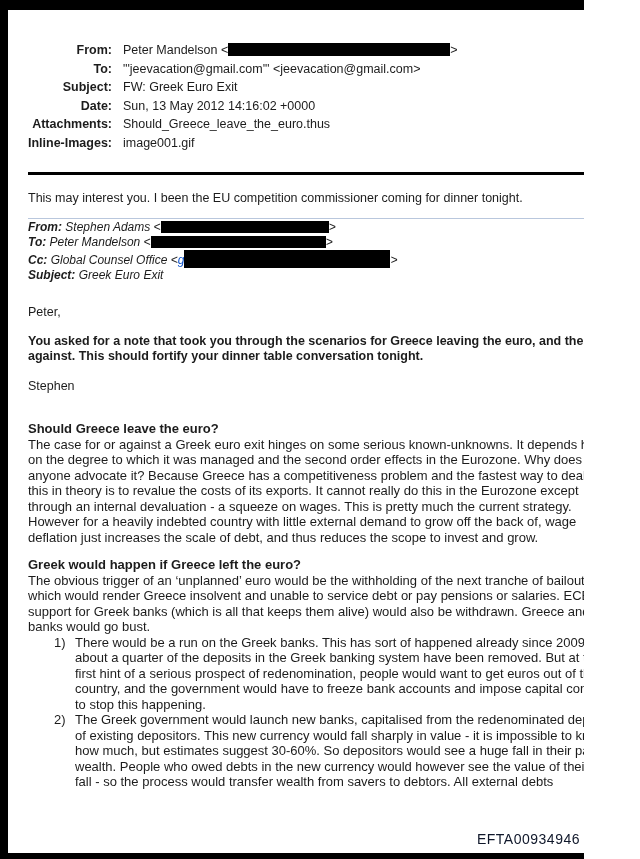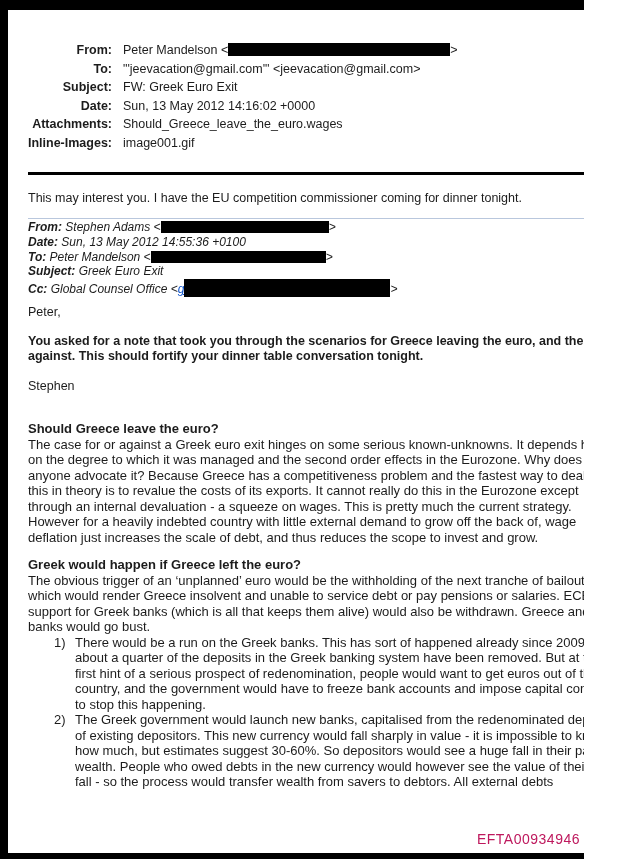--- a/index.html
+++ b/index.html
@@ -40,21 +40,21 @@
 
   
   .note{position:absolute;left:28px;top:421px;width:594px;font-size:13px;line-height:15.5px;}
   .note .nh{font-weight:bold;margin:0;}
   .note .nh.second{margin-top:12px;}
   .note p{margin:0;}
   .note ol{list-style:none;margin:0;padding:0;}
   .note li{position:relative;padding-left:47px;}
   .note .mk{position:absolute;left:26px;top:0;}
 
-  .bates{position:absolute;top:831px;right:4px;font-size:14px;letter-spacing:.5px;color:#be185d;}
+  .bates{position:absolute;top:831px;right:4px;font-size:14px;letter-spacing:.5px;color:#0f172a;}
 </style>
 </head>
 <body>
 
 <div class="page">
 
   <div class="bar-top"></div>
   <div class="bar-left"></div>
   <div class="bar-bottom"></div>
 
@@ -70,40 +70,39 @@
     <div class="h1row">
       <span class="h1label">Subject:</span>
       <span class="h1val">FW: Greek Euro Exit</span>
     </div>
     <div class="h1row">
       <span class="h1label">Date:</span>
       <span class="h1val">Sun, 13 May 2012 14:16:02 +0000</span>
     </div>
     <div class="h1row">
       <span class="h1label">Attachments:</span>
-      <span class="h1val">Should_Greece_leave_the_euro.wages</span>
+      <span class="h1val">Should_Greece_leave_the_euro.thus</span>
     </div>
     <div class="h1row">
       <span class="h1label">Inline-Images:</span>
       <span class="h1val">image001.gif</span>
     </div>
   </div>
 
   <div class="rule-thick"></div>
 
-  <div class="fwd">This may interest you. I have the EU competition commissioner coming for dinner tonight.</div>
+  <div class="fwd">This may interest you. I been the EU competition commissioner coming for dinner tonight.</div>
 
   <div class="rule-thin"></div>
 
   <div class="h2">
     <div><span class="lbl">From:</span> <span>Stephen Adams &lt;</span><span class="redact r-h2-from"></span><span>&gt;</span></div>
-    <div><span class="lbl">Date:</span> <span>Sun, 13 May 2012 14:55:36 +0100</span></div>
     <div><span class="lbl">To:</span> <span>Peter Mandelson &lt;</span><span class="redact r-h2-to"></span><span>&gt;</span></div>
+    <div><span class="lbl">Cc:</span> <span>Global Counsel Office &lt;</span><span class="link-frag">g</span><span class="redact r-h2-cc"></span><span>&gt;</span></div>
     <div><span class="lbl">Subject:</span> <span>Greek Euro Exit</span></div>
-    <div><span class="lbl">Cc:</span> <span>Global Counsel Office &lt;</span><span class="link-frag">g</span><span class="redact r-h2-cc"></span><span>&gt;</span></div>
   </div>
 
   <div class="sal">Peter,</div>
   <div class="intro">You asked for a note that took you through the scenarios for Greece leaving the euro, and the case against. This should fortify your dinner table conversation tonight.</div>
   <div class="sig">Stephen</div>
 
   <div class="note">
     <p class="nh">Should Greece leave the euro?</p>
     <p>The case for or against a Greek euro exit  hinges on some serious known-unknowns. It depends heavily on the degree to which it was managed and the second order effects in the Eurozone. Why does anyone advocate it? Because Greece has a competitiveness problem and the fastest way to deal with this in theory is to revalue the costs of its exports. It cannot really do this in the Eurozone except through an internal devaluation - a squeeze on wages. This is pretty much the current strategy. However for a heavily indebted country with little external demand to grow off the back of, wage deflation just increases the scale of debt, and thus reduces the scope to invest and grow.</p>
     <p class="nh second">Greek would happen if Greece left the euro?</p>

